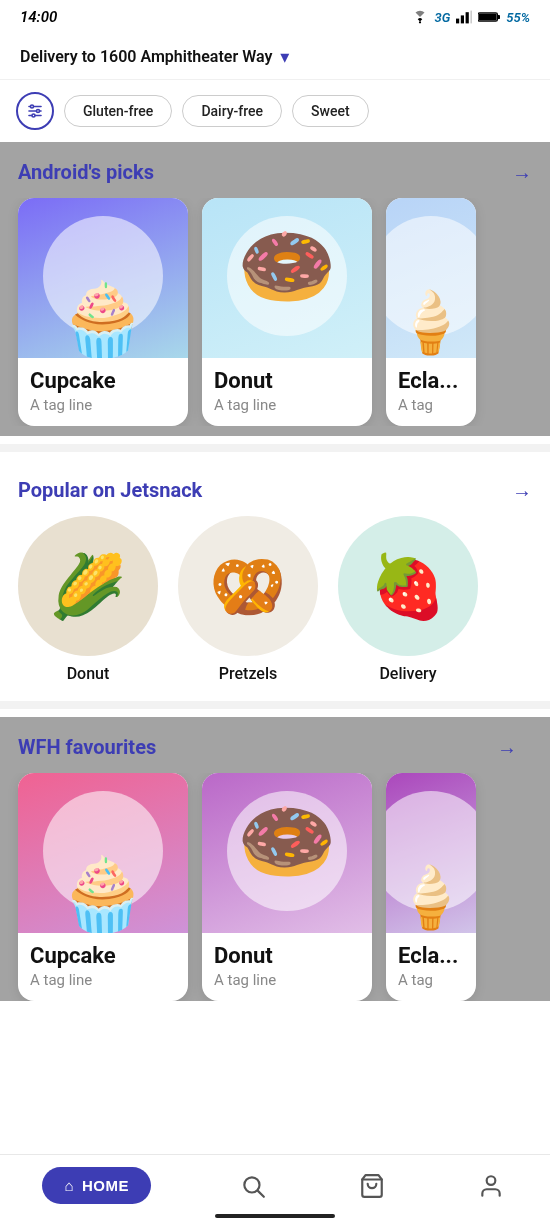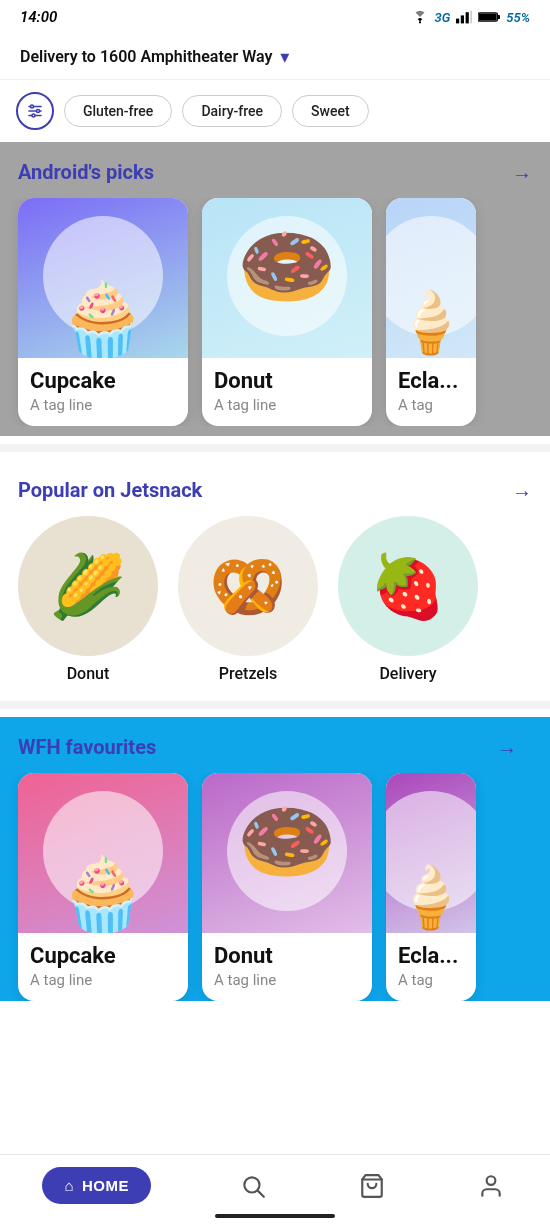--- a/index.html
+++ b/index.html
@@ -224,21 +224,21 @@
     .category-smoothies-bg { background: #d4eee8; }
     .category-label {
       font-size: 16px;
       font-weight: 500;
       color: #111;
     }
 
     
     .wfh-section {
       padding: 18px 15px 0 0;
-      background: #0ea5e9;
+      background: #a3a3a3;
     }
 
     
     .card-bg-wfh1 {
       background: linear-gradient(160deg, #f06292 0%, #ce93d8 100%);
     }
     .card-bg-wfh2 {
       background: linear-gradient(160deg, #ba68c8 0%, #e1bee7 100%);
     }
     .card-bg-wfh3 {

